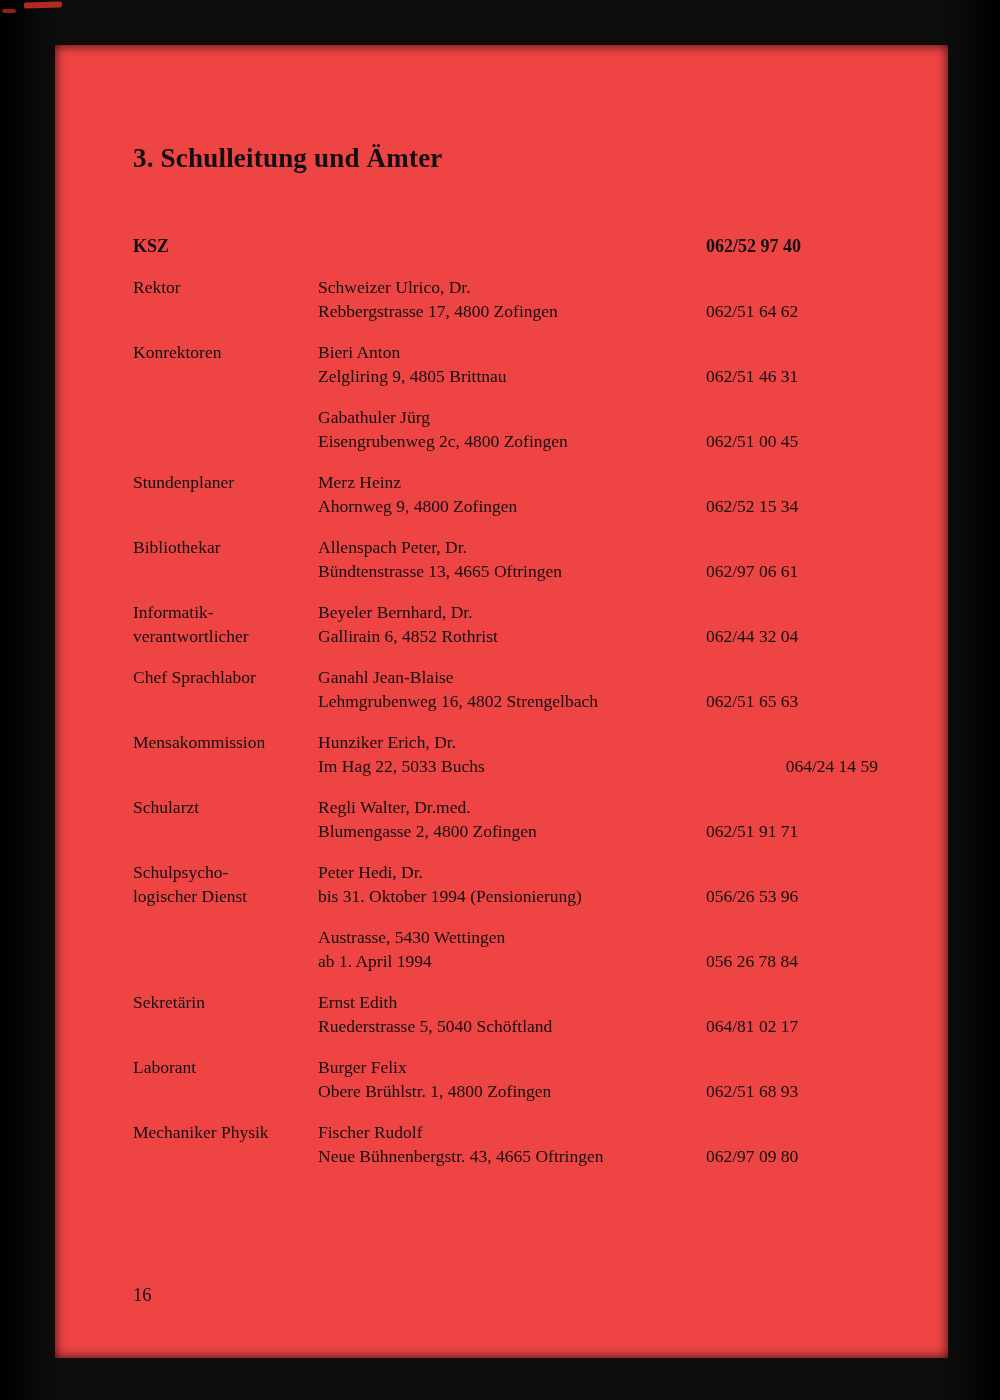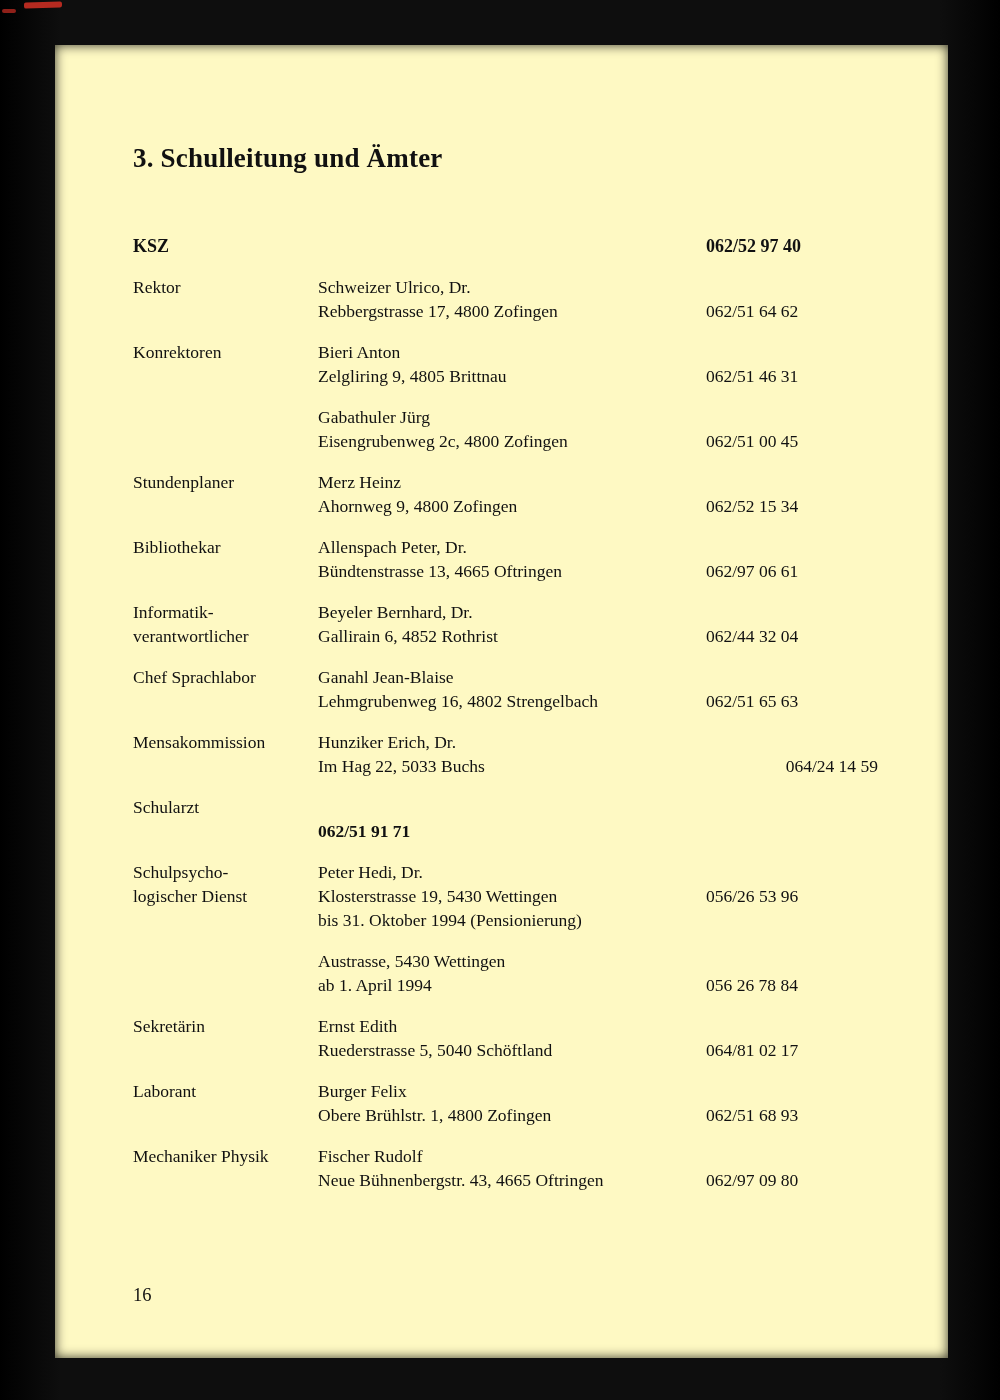--- a/index.html
+++ b/index.html
@@ -38,21 +38,21 @@
     height: 4px;
     background: #8f2019;
     border-radius: 2px;
   }
   .page {
     position: absolute;
     left: 55px;
     top: 45px;
     width: 893px;
     height: 1313px;
-    background: #fef9c3;
+    background: #ef4444;
     box-sizing: border-box;
     padding: 98px 70px 8px 78px;
     box-shadow: 0 0 12px rgba(0,0,0,0.8) inset;
     color: #111;
   }
   .doc-title {
     font-size: 27px;
     font-weight: bold;
     margin: 0 0 60px 0;
     letter-spacing: 0.2px;
@@ -175,30 +175,33 @@
         <div class="col-details">
           <div>Hunziker Erich, Dr.</div>
           <div>Im Hag 22, 5033 Buchs</div>
         </div>
         <div class="col-phone" style="padding-top: 24px; text-align: right;">064/24 14 59</div>
       </div>
       <div class="row">
         <div class="col-role">
           <div>Schularzt</div>
         </div>
-        <div class="col-phone" style="padding-top: 24px; font-weight: bold;">062/51 91 71</div>
+        <div class="col-details">
+          <div>Regli Walter, Dr.med.</div>
+          <div>Blumengasse 2, 4800 Zofingen</div>
+        </div>
+        <div class="col-phone" style="padding-top: 24px;">062/51 91 71</div>
       </div>
       <div class="row">
         <div class="col-role">
           <div>Schulpsycho-</div>
           <div>logischer Dienst</div>
         </div>
         <div class="col-details">
           <div>Peter Hedi, Dr.</div>
-          <div>Klosterstrasse 19, 5430 Wettingen</div>
           <div>bis 31. Oktober 1994 (Pensionierung)</div>
         </div>
         <div class="col-phone" style="padding-top: 24px;">056/26 53 96</div>
       </div>
       <div class="row">
         <div class="col-role"></div>
         <div class="col-details">
           <div>Austrasse, 5430 Wettingen</div>
           <div>ab 1. April 1994</div>
         </div>

